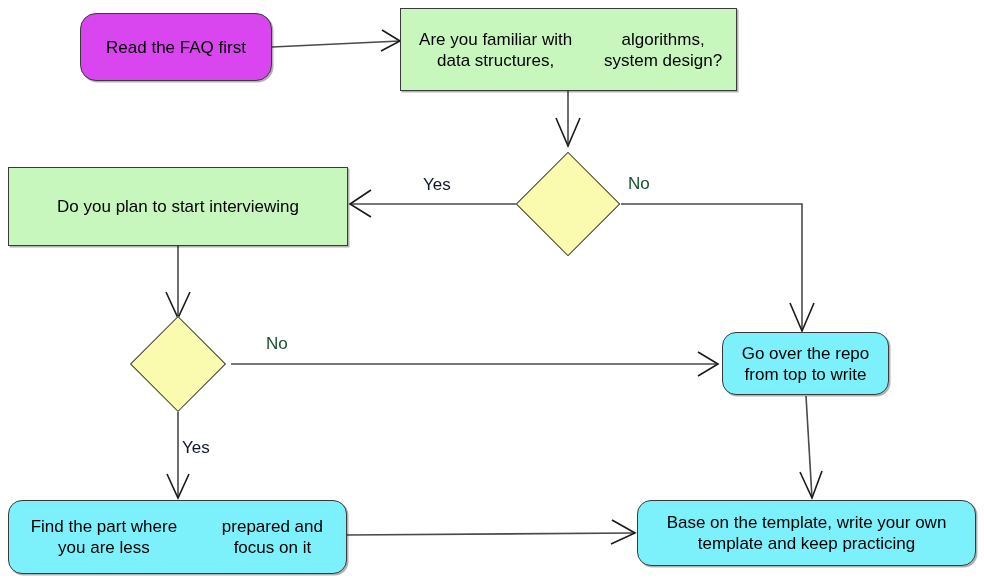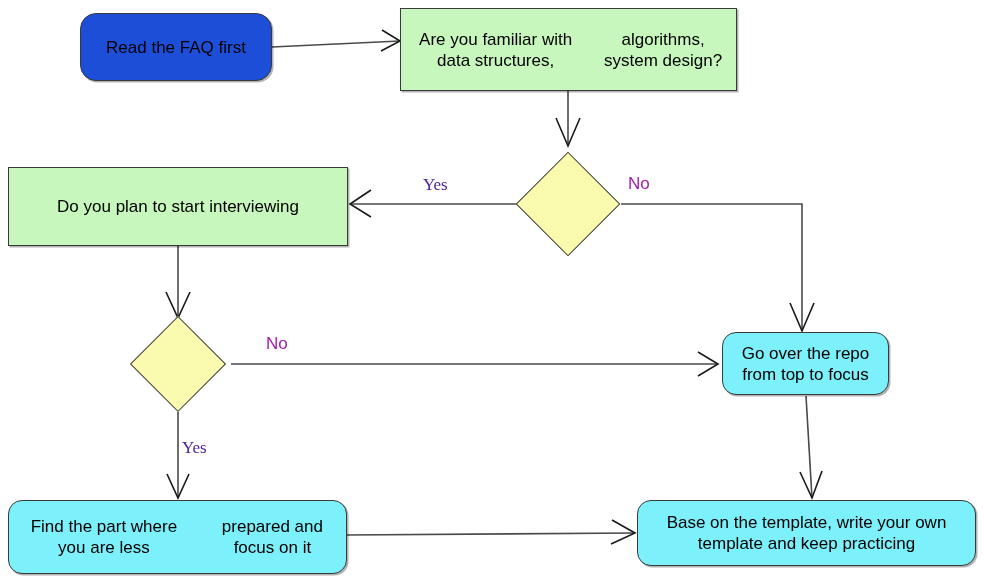--- a/index.html
+++ b/index.html
@@ -33,21 +33,21 @@
     display: flex;
     align-items: center;
     justify-content: center;
     text-align: center;
     color: #000000;
     font-size: 17px;
     line-height: 21px;
     border: 1.3px solid #3a3a3a;
   }
   .node-start {
-    background: #1d4ed8;
+    background: #d946ef;
     border-radius: 16px;
     box-shadow: 1.5px 1.5px 0 rgba(0,0,0,0.30);
   }
   .node-process-green {
     background: #c8f7be;
     border-radius: 0px;
     box-shadow: 1.5px 1.5px 0 rgba(0,0,0,0.30);
   }
   .node-action-cyan {
     background: #7cf0fb;
@@ -63,22 +63,22 @@
     transform: rotate(45deg);
     box-sizing: border-box;
   }
 
   .edge-label {
     position: absolute;
     font-size: 17px;
     line-height: 19px;
     white-space: nowrap;
   }
-  .label-yes { color: #4c1d95; font-family: Liberation Serif, serif; }
-  .label-no  { color: #a21caf; }
+  .label-yes { color: #0f172a; }
+  .label-no  { color: #14532d; }
 </style>
 </head>
 <body>
 
 <div id="canvas">
 
   <svg class="edges" viewBox="0 0 984 582" xmlns="http://www.w3.org/2000/svg">
     <g fill="none" stroke="#4a4a4a" stroke-width="1.6" stroke-linecap="butt">
 
       <g>
@@ -141,21 +141,21 @@
   <div class="diamond" style="left:531px; top:167px; width:74px; height:74px;"></div>
 
   <div class="node node-process-green" style="left:8px; top:167px; width:340px; height:79px; flex-direction:row;">
     <span>Do you plan to start interviewing</span>
   </div>
 
   <div class="diamond" style="left:144px; top:330px; width:68px; height:68px;"></div>
 
   <div class="node node-action-cyan" style="left:722px; top:332px; width:167px; height:63px; flex-direction:column;">
     <span>Go over the repo</span>
-    <span>from top to focus</span>
+    <span>from top to write</span>
   </div>
 
   <div class="node node-action-cyan" style="left:8px; top:500px; width:339px; height:74px; flex-direction:row;">
     <span>Find the part where you are less</span>
     <span>prepared and focus on it</span>
   </div>
 
   <div class="node node-action-cyan" style="left:637px; top:500px; width:339px; height:66px; flex-direction:column;">
     <span>Base on the template, write your own</span>
     <span>template and keep practicing</span>

